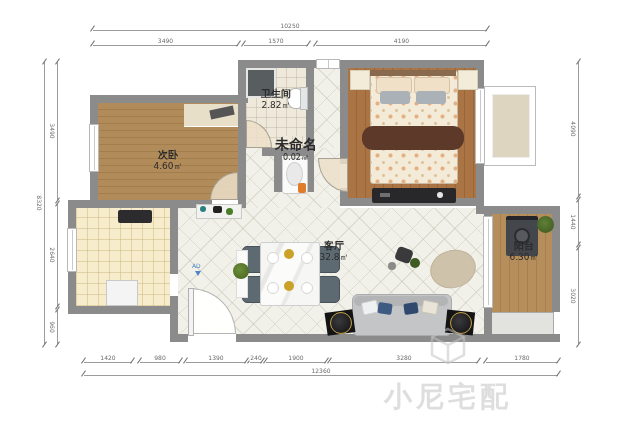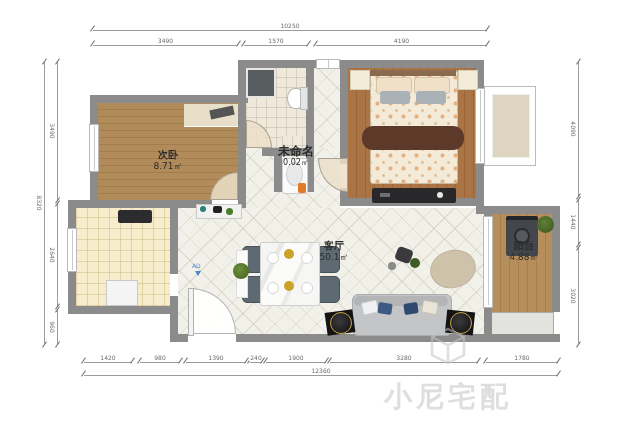--- a/index.html
+++ b/index.html
@@ -160,33 +160,37 @@
   <div class="abs" style="left:188px;top:288px;width:6px;height:48px;background:#f3f3f3;border:1px solid #b0b0b0;box-sizing:border-box;"></div>
   <div class="abs" style="left:192px;top:263px;font-size:6px;color:#4a86c8;line-height:1;">AD</div>
   <div class="abs" style="left:195px;top:271px;width:0;height:0;border-left:3px solid transparent;border-right:3px solid transparent;border-top:5px solid #4a86c8;"></div>
 
   <div class="abs" style="left:506px;top:216px;width:32px;height:36px;background:#43464b;border-radius:2px;border-top:4px solid #23252a;"></div>
   <div class="abs" style="left:514px;top:228px;width:16px;height:16px;border-radius:50%;background:#56595e;border:2px solid #2a2c30;box-sizing:border-box;"></div>
   <div class="abs" style="left:537px;top:216px;width:17px;height:17px;border-radius:50%;background:radial-gradient(circle at 45% 40%,#5f8035,#3c5520);"></div>
 
   <div class="rlabel" style="left:128px;top:149px;width:80px;">
     <span class="nm">次卧</span>
-    <span class="ar">8.71㎡</span>
+    <span class="ar">4.60㎡</span>
+  </div>
+  <div class="rlabel" style="left:244px;top:88px;width:64px;">
+    <span class="nm">卫生间</span>
+    <span class="ar">2.82㎡</span>
   </div>
   <div class="rlabel" style="left:266px;top:136px;width:60px;">
-    <span class="nm" style="font-size:12px;margin-top:8px;">未命名</span>
+    <span class="nm" style="font-size:14px;">未命名</span>
     <span class="ar" style="font-size:8px;">0.02㎡</span>
   </div>
   <div class="rlabel" style="left:294px;top:240px;width:80px;">
     <span class="nm">客厅</span>
-    <span class="ar">50.1㎡</span>
+    <span class="ar">32.8㎡</span>
   </div>
   <div class="rlabel" style="left:484px;top:240px;width:80px;">
     <span class="nm">阳台</span>
-    <span class="ar">4.88㎡</span>
+    <span class="ar">6.30㎡</span>
   </div>
 
   <div class="dimh" style="left:93px;top:30px;width:394px;">
       <span>10250</span>
     </div>
   <div class="dimh" style="left:93px;top:45px;width:145px;">
       <span>3490</span>
     </div>
   <div class="dimh" style="left:244px;top:45px;width:64px;">
       <span>1570</span>

